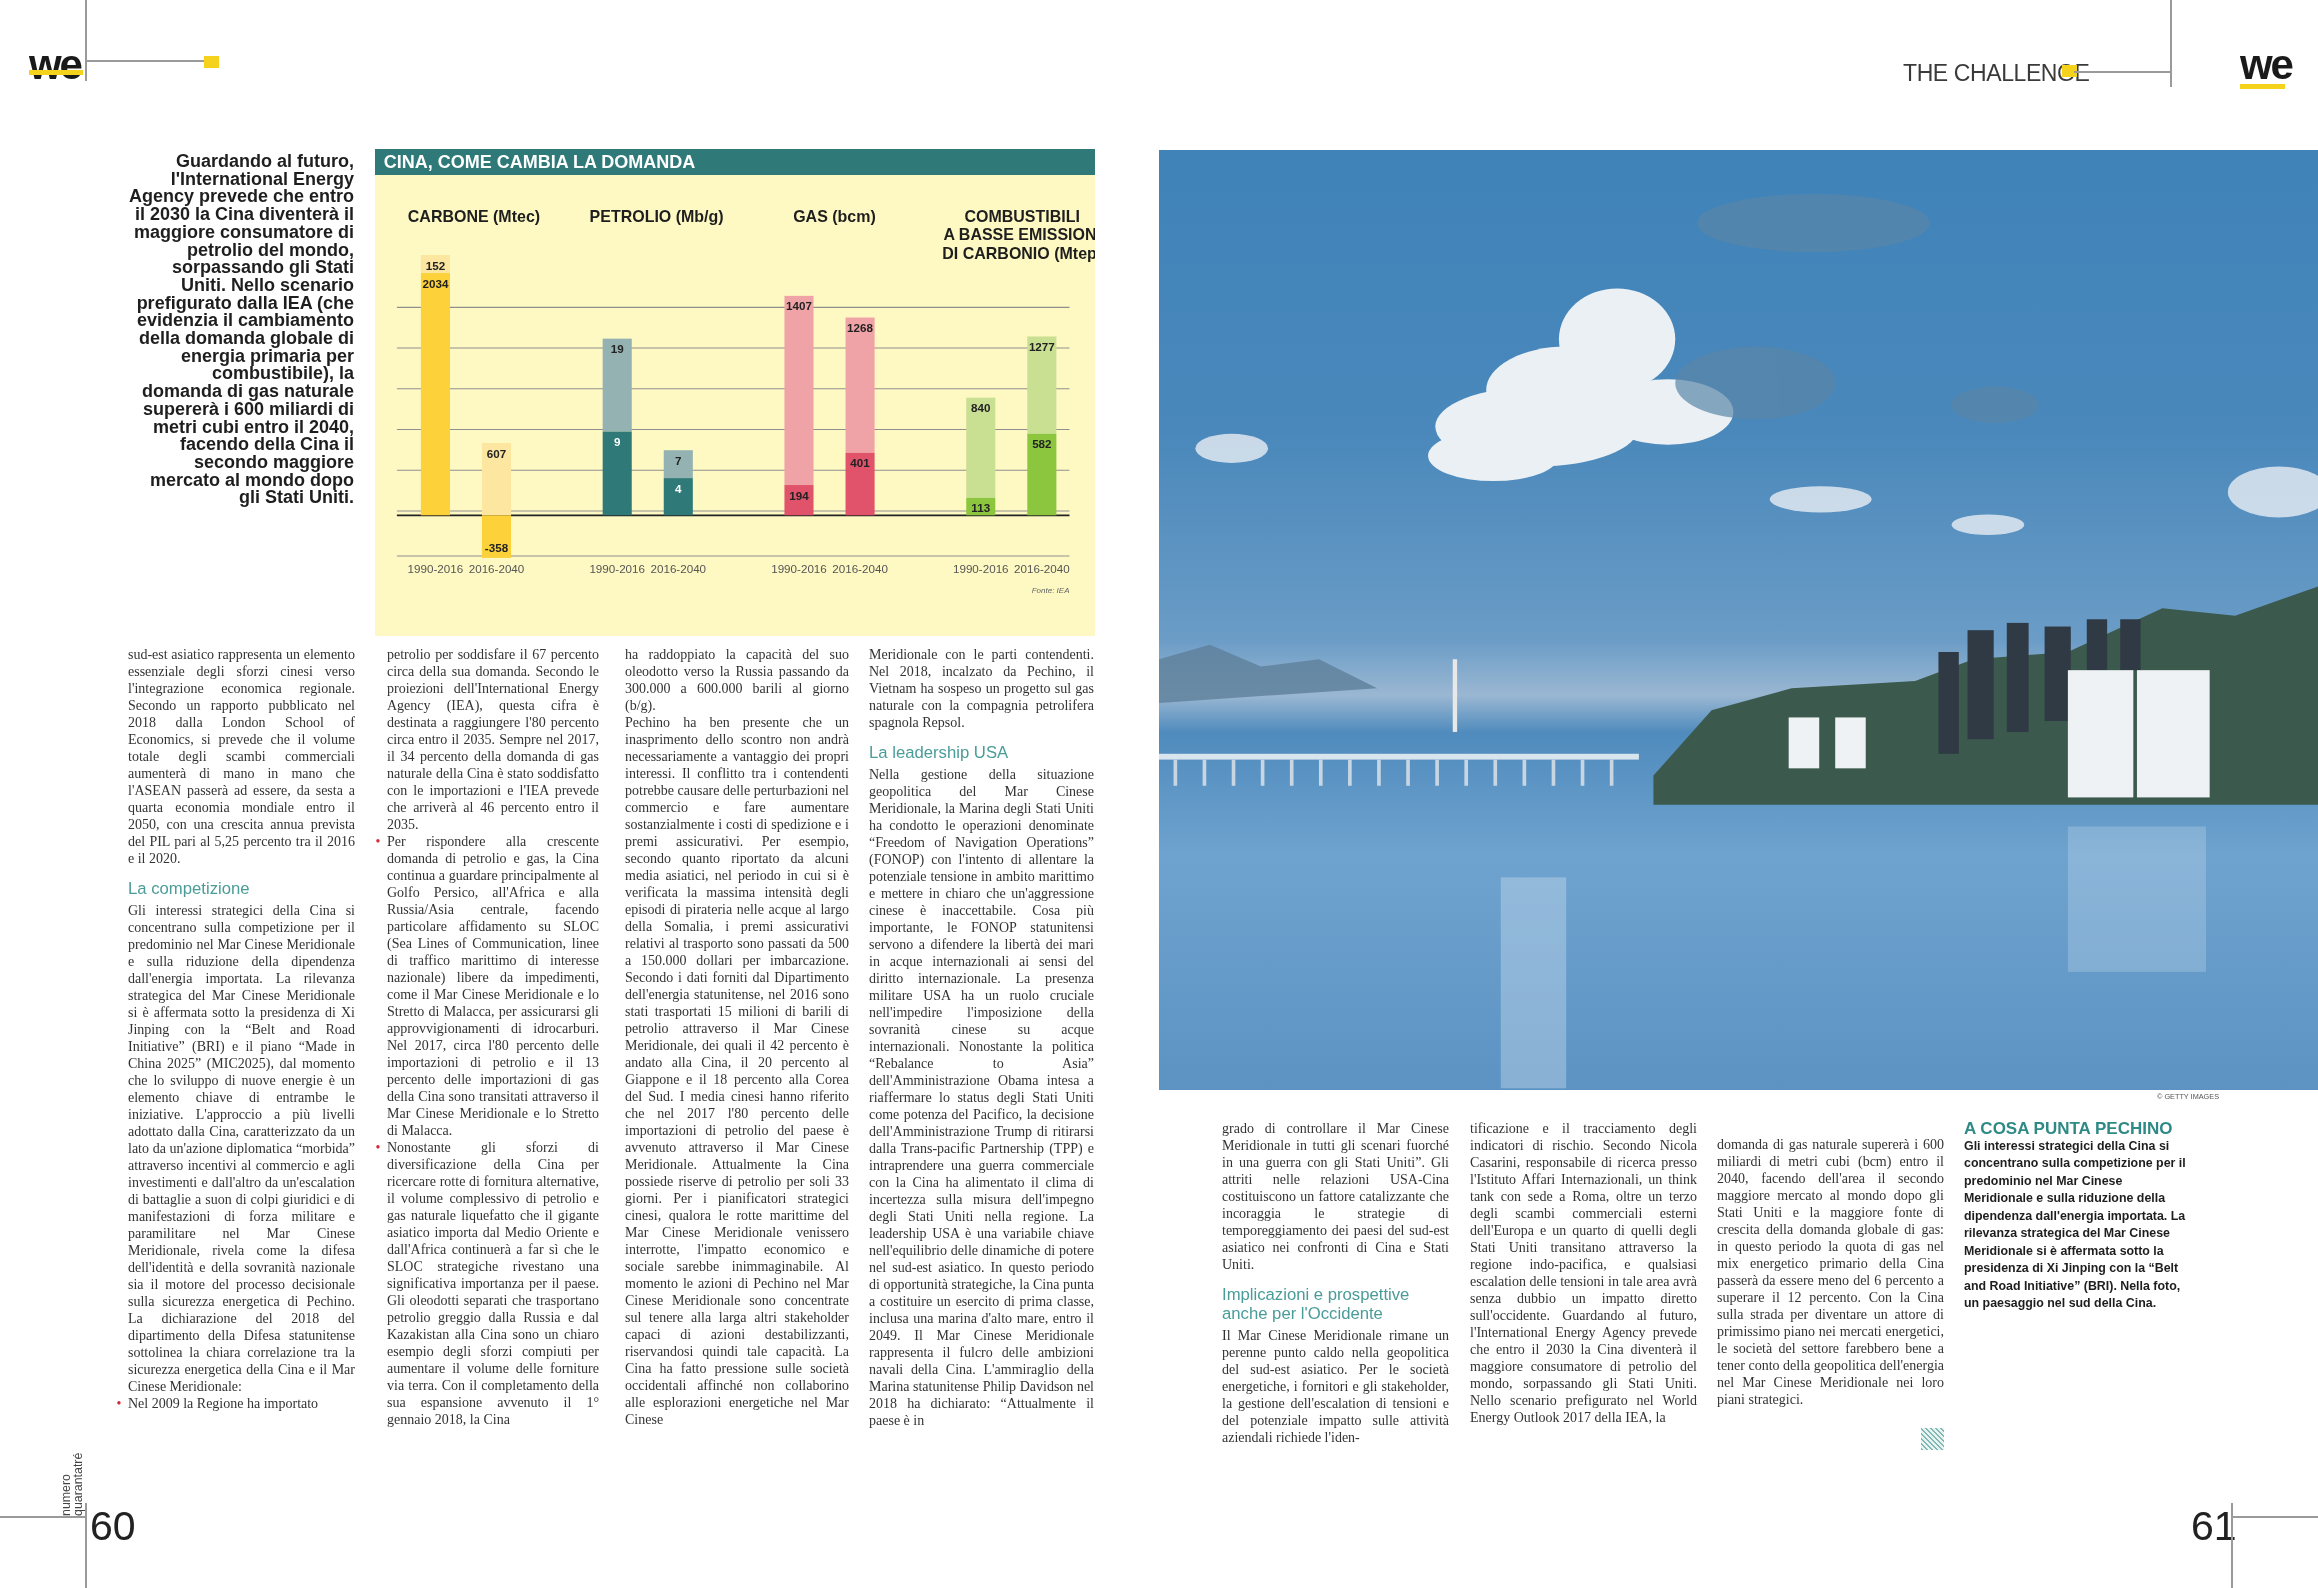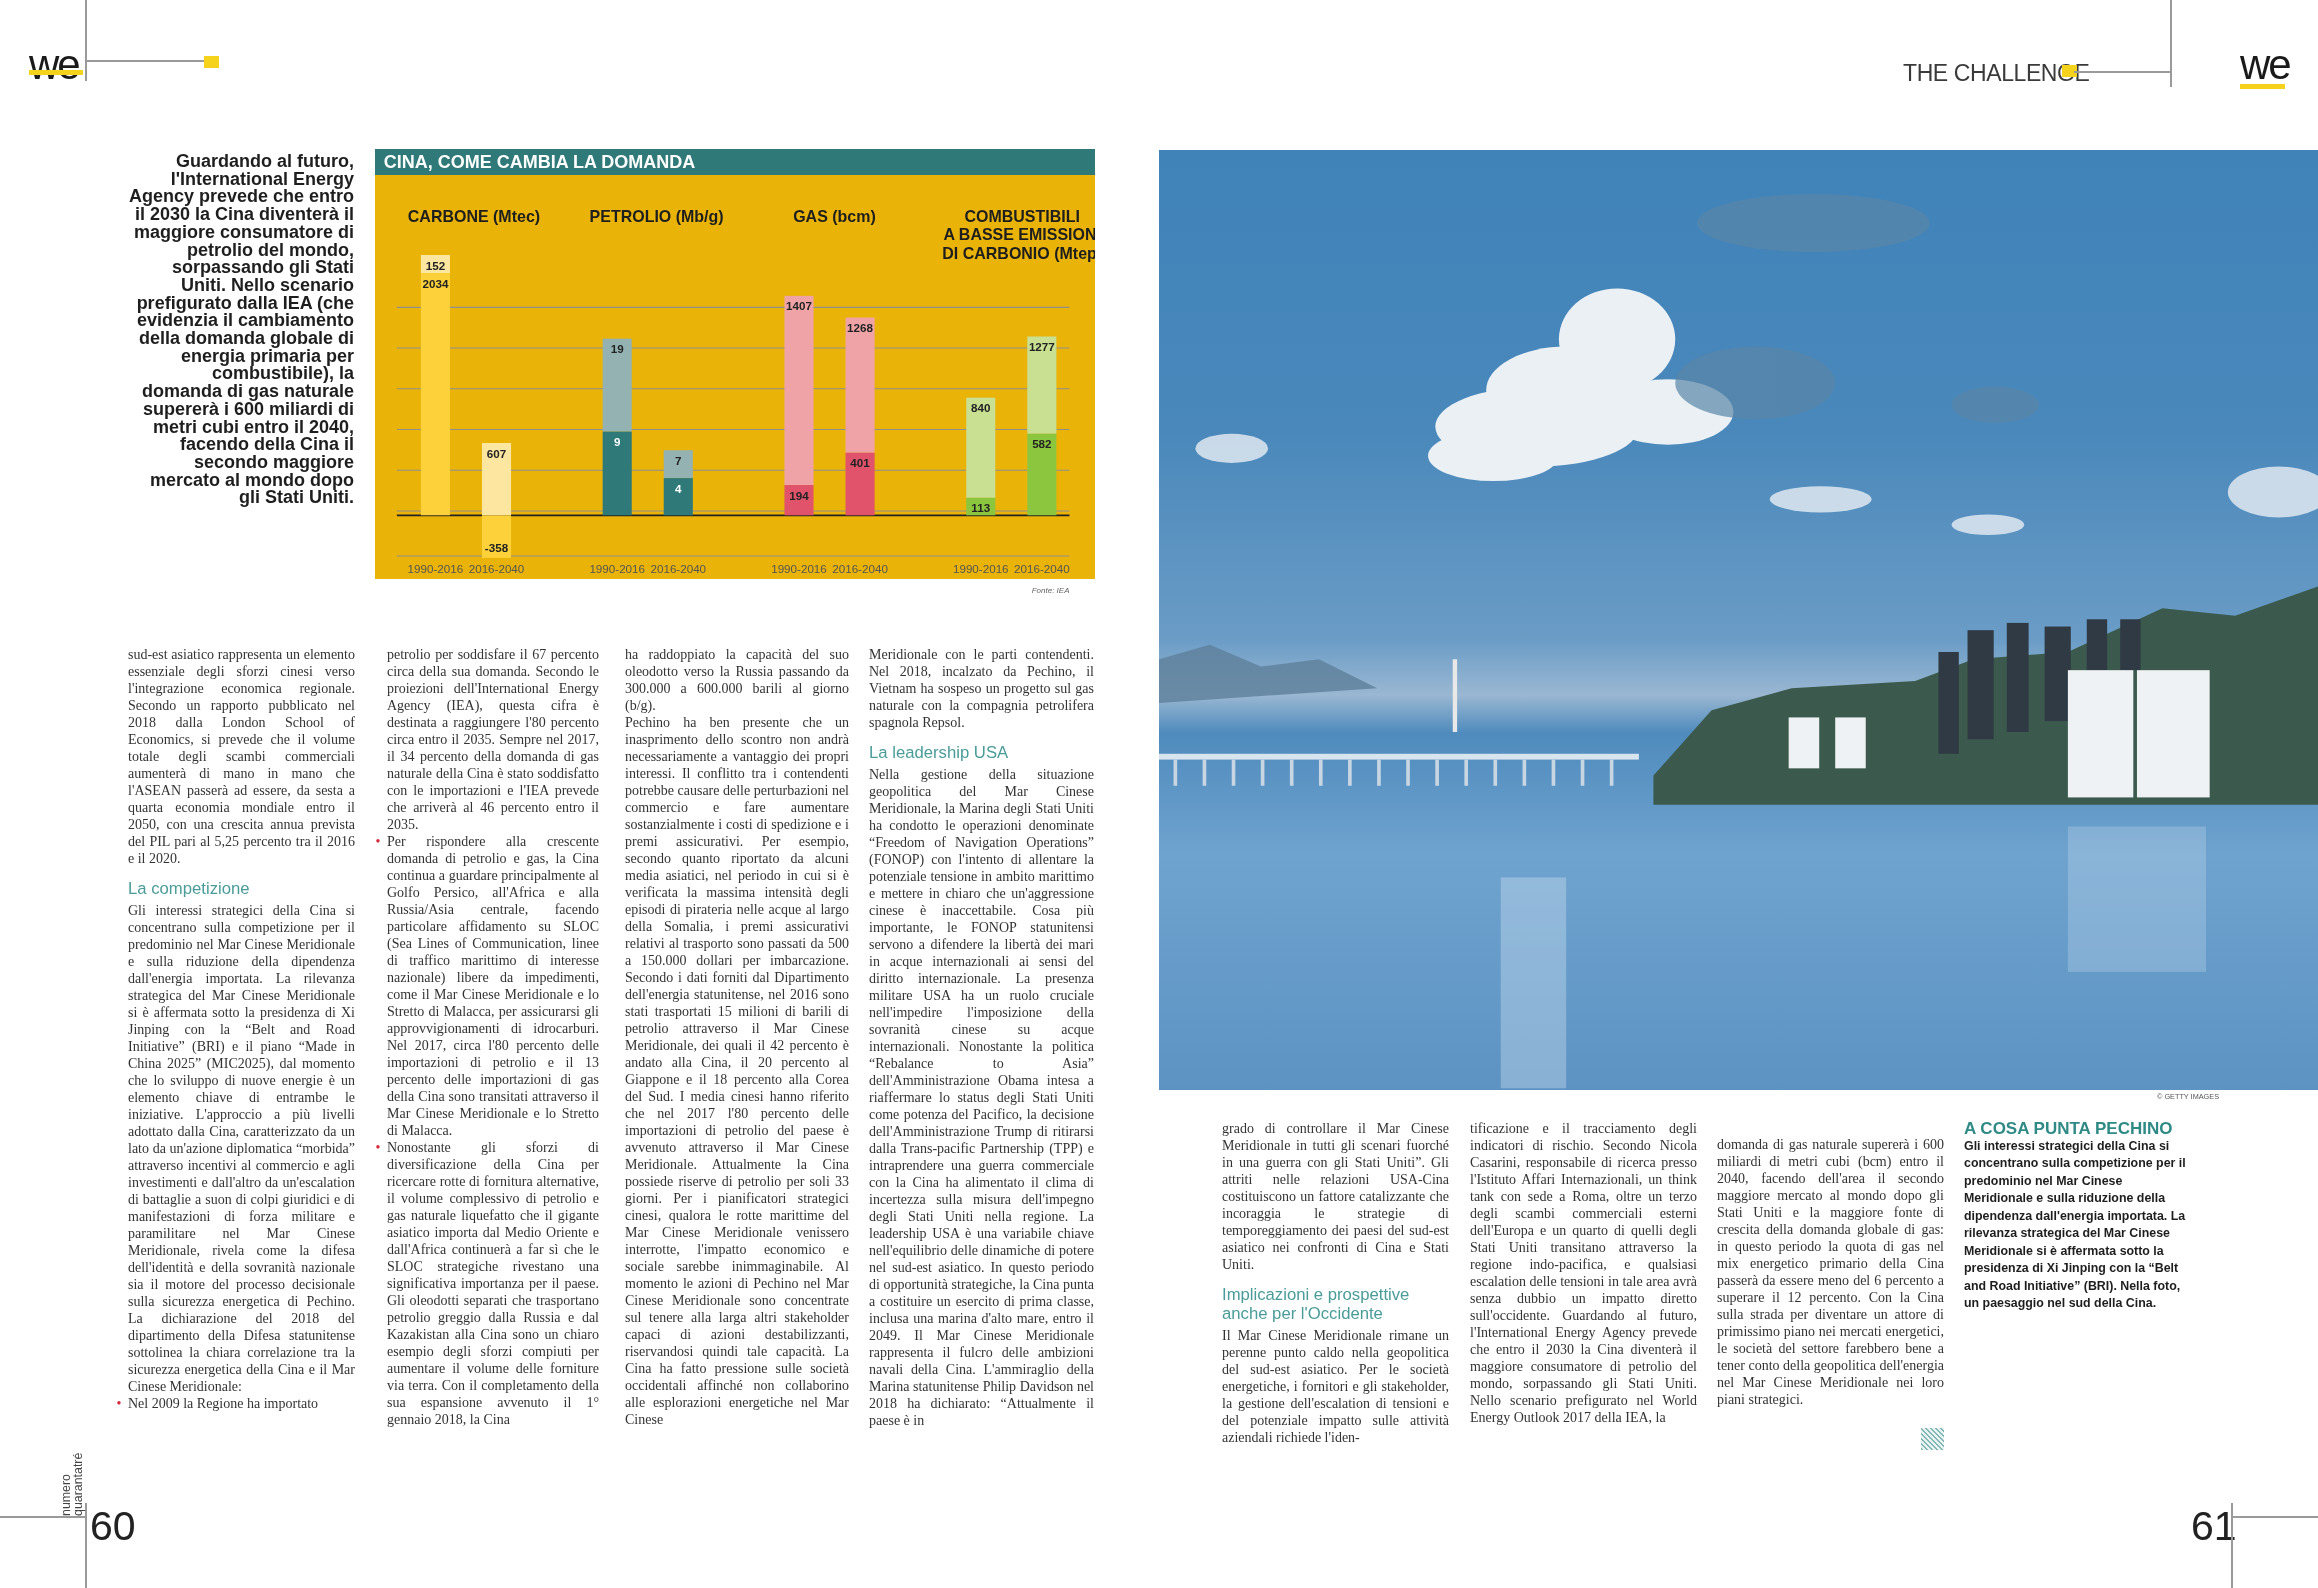--- a/index.html
+++ b/index.html
@@ -1,28 +1,28 @@
 <!DOCTYPE html>
 <html style="font-size:11.6px"><head>
 <meta charset="utf-8">
 <style>
   html, body { margin:0; padding:0; }
   body { width:2319px; height:1588px; background:#fff; position:relative; overflow:hidden; font-family:"Liberation Serif", serif; color:#2a2a2a; }
   .rule { position:absolute; background:#9a9a9a; }
-  .logo { position:absolute; font-family:"Liberation Sans", sans-serif; font-weight:400; font-size:42px; letter-spacing:-2.2px; color:#1a1a1a; line-height:1; }
+  .logo { position:absolute; font-family:"Liberation Sans", sans-serif; font-weight:700; font-size:42px; letter-spacing:-2.2px; color:#1a1a1a; line-height:1; }
   .logo-underline { position:absolute; height:5.1px; background:#f5d21c; }
   .ysq { position:absolute; width:14.5px; height:11.6px; background:#f5d21c; }
   .section-title { position:absolute; font-family:"Liberation Sans", sans-serif; font-size:23px; color:#3a3a3a; letter-spacing:-0.4px; }
   .pull { position:absolute; font-family:"Liberation Sans", sans-serif; font-weight:700; font-size:18px; line-height:17.7px; color:#1e1e1e; text-align:right; }
   .col { position:absolute; font-size:14px; line-height:17px; text-align:justify; color:#333; hyphens:manual; }
   .col p { margin:0; }
   .col .bullet::before { content:"\2022"; color:#d42a3a; position:absolute; margin-left:-11.6px; }
   .col .bpara { position:relative; }
   .sub { font-family:"Liberation Sans", sans-serif; font-size:16.7px; color:#4a9c98; line-height:19px; margin:11.6px 0 4.4px 0; text-align:left; }
-  .chart-box { position:absolute; left:375px; top:149px; width:720px; height:430px; background:#eab308; }
+  .chart-box { position:absolute; left:375px; top:149px; width:720px; height:487px; background:#fef9c3; }
   .chart-head { position:absolute; left:0; top:0; width:720px; height:26px; background:#2f7a78; color:#fff; font-family:"Liberation Sans", sans-serif; font-weight:700; font-size:18px; line-height:26px; padding-left:8.7px; box-sizing:border-box; }
   .caption { position:absolute; font-family:"Liberation Sans", sans-serif; font-size:12.4px; font-weight:700; line-height:17.5px; color:#1e1e1e; }
   .caption .cap-title { color:#2f8a85; font-size:17px; }
   .credit { position:absolute; font-family:"Liberation Sans", sans-serif; font-size:7.3px; color:#555; }
   .pagenum { position:absolute; font-family:"Liberation Sans", sans-serif; font-size:41px; color:#222; line-height:1; }
   .issue { position:absolute; font-family:"Liberation Sans", sans-serif; font-size:12.4px; color:#444; line-height:11.6px; transform:rotate(-90deg); transform-origin:left top; white-space:nowrap; }
   .hatch { position:absolute; width:23px; height:22px; background:repeating-linear-gradient(45deg,#7fb8b4 0 1.5px,#e8f2f1 1.5px 3.6px); }
 </style>
 </head>
 <body>

